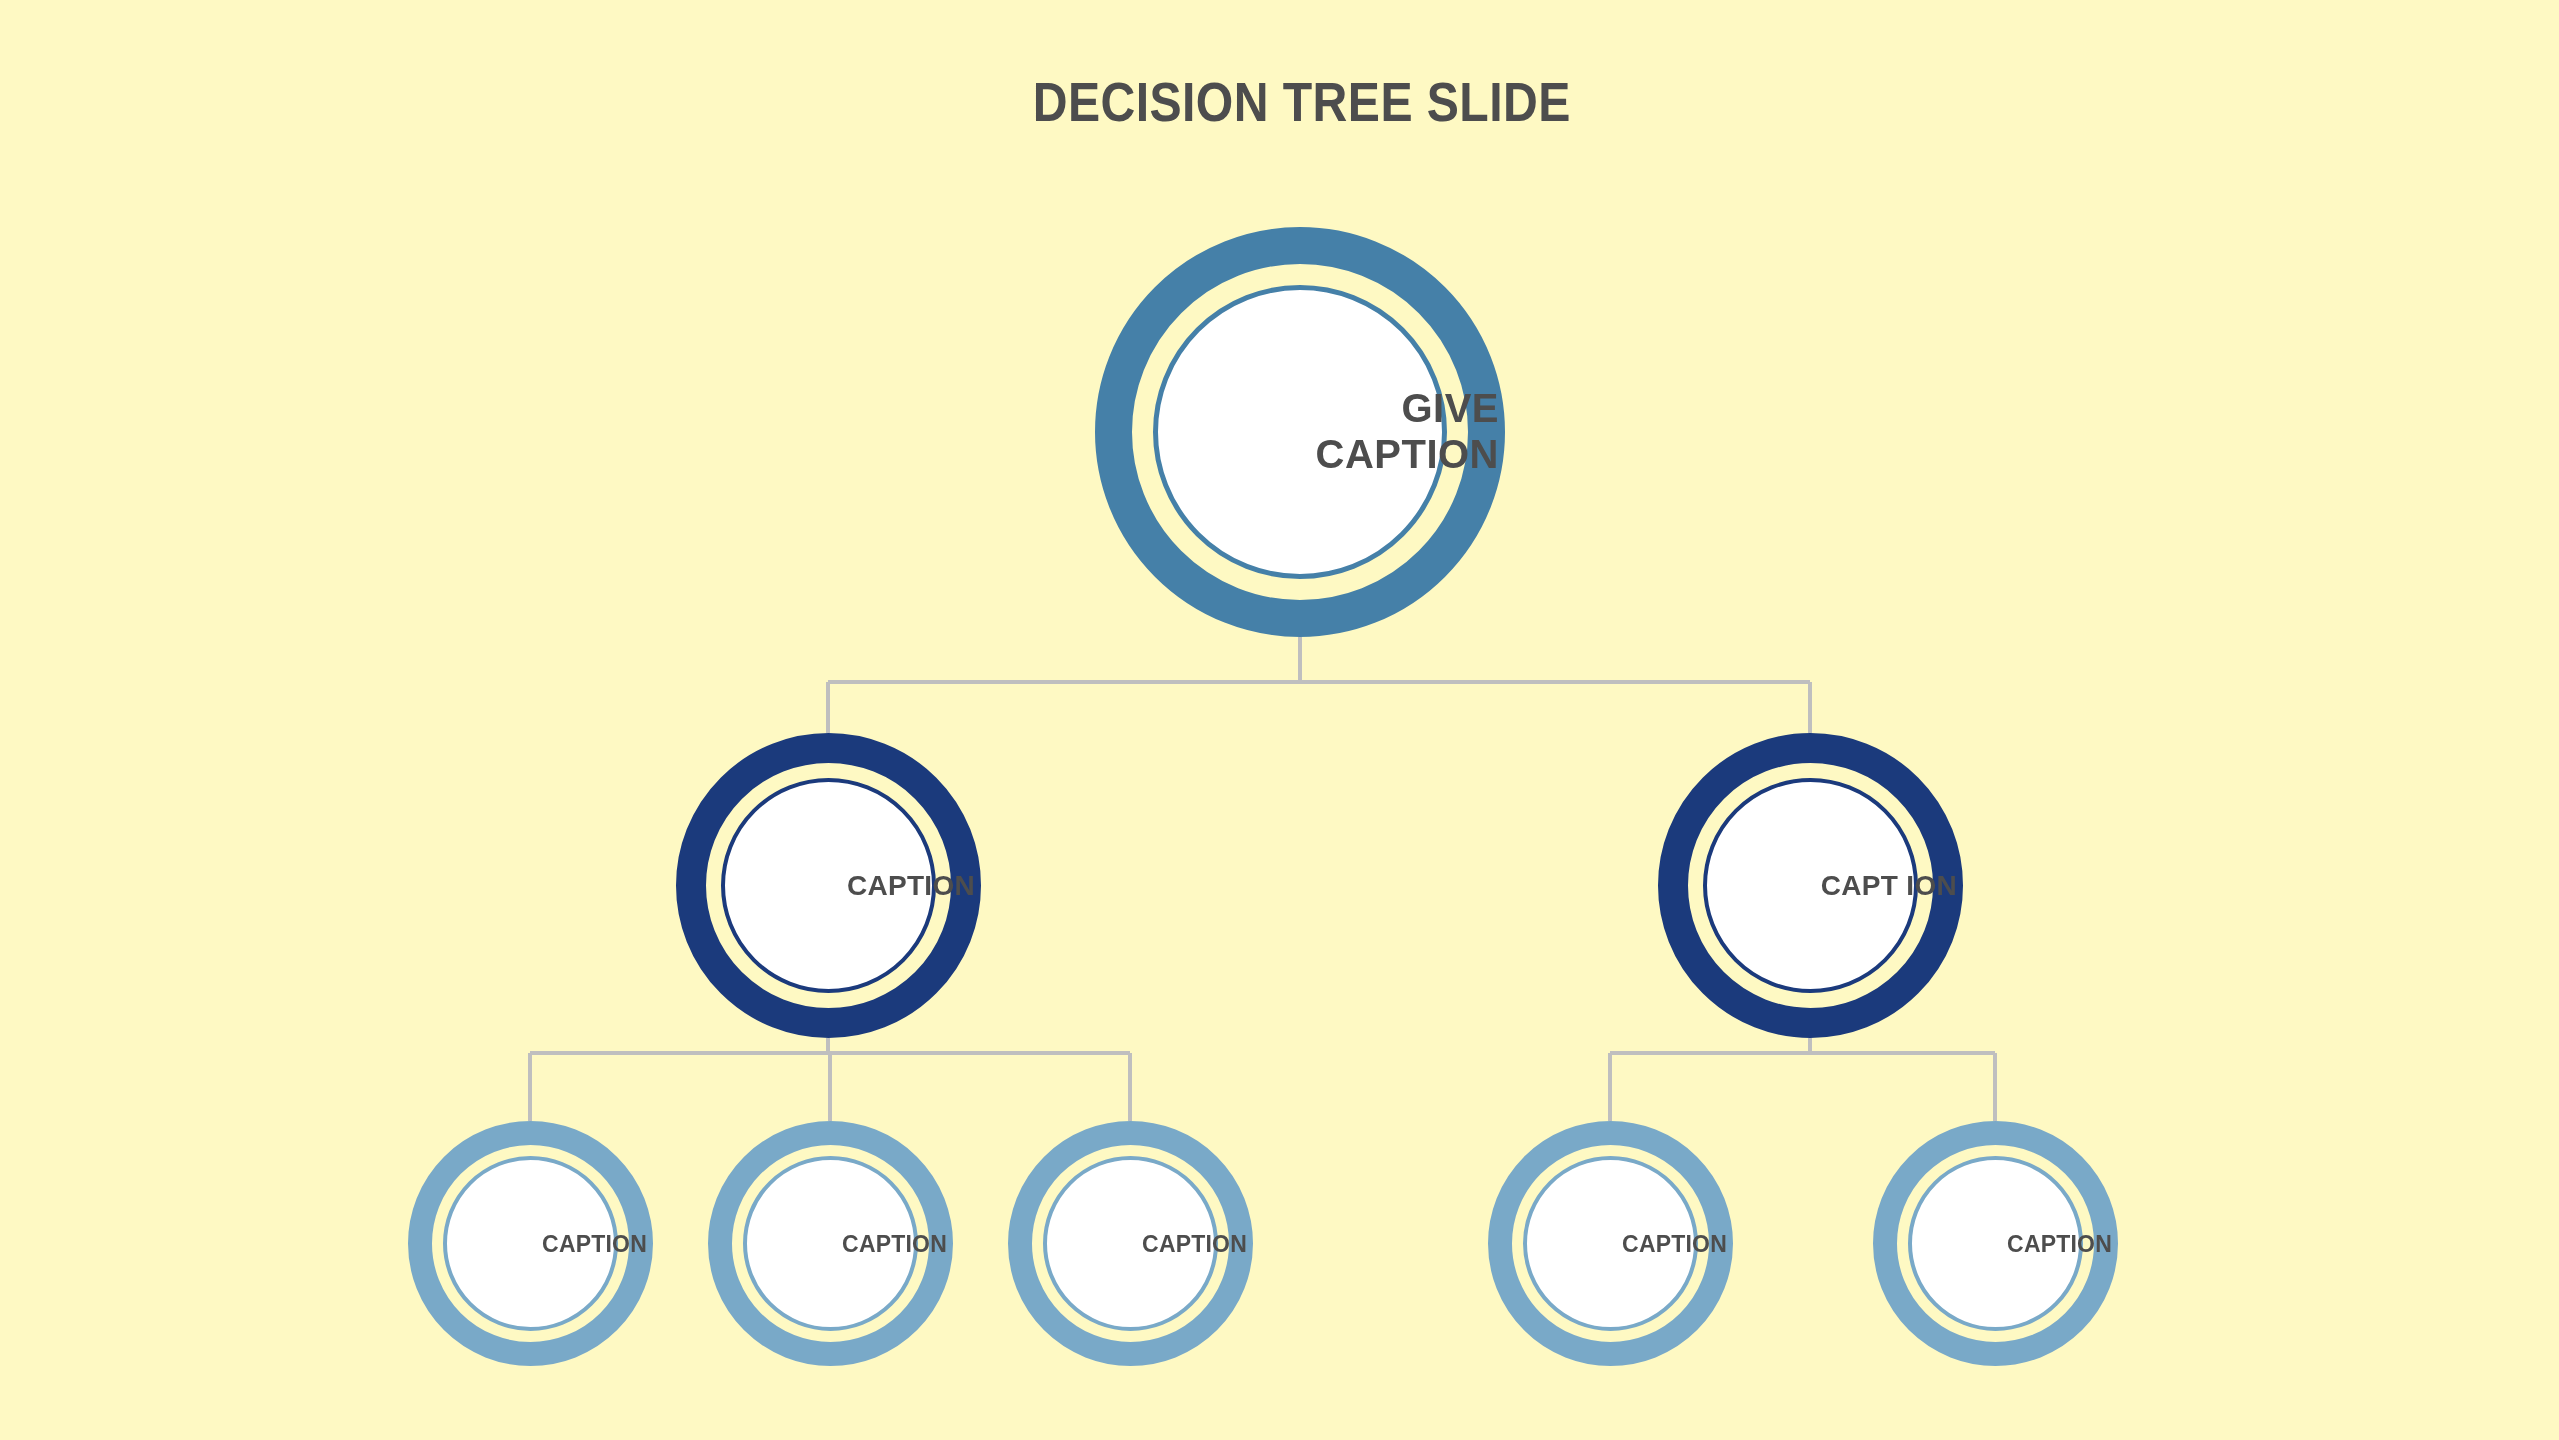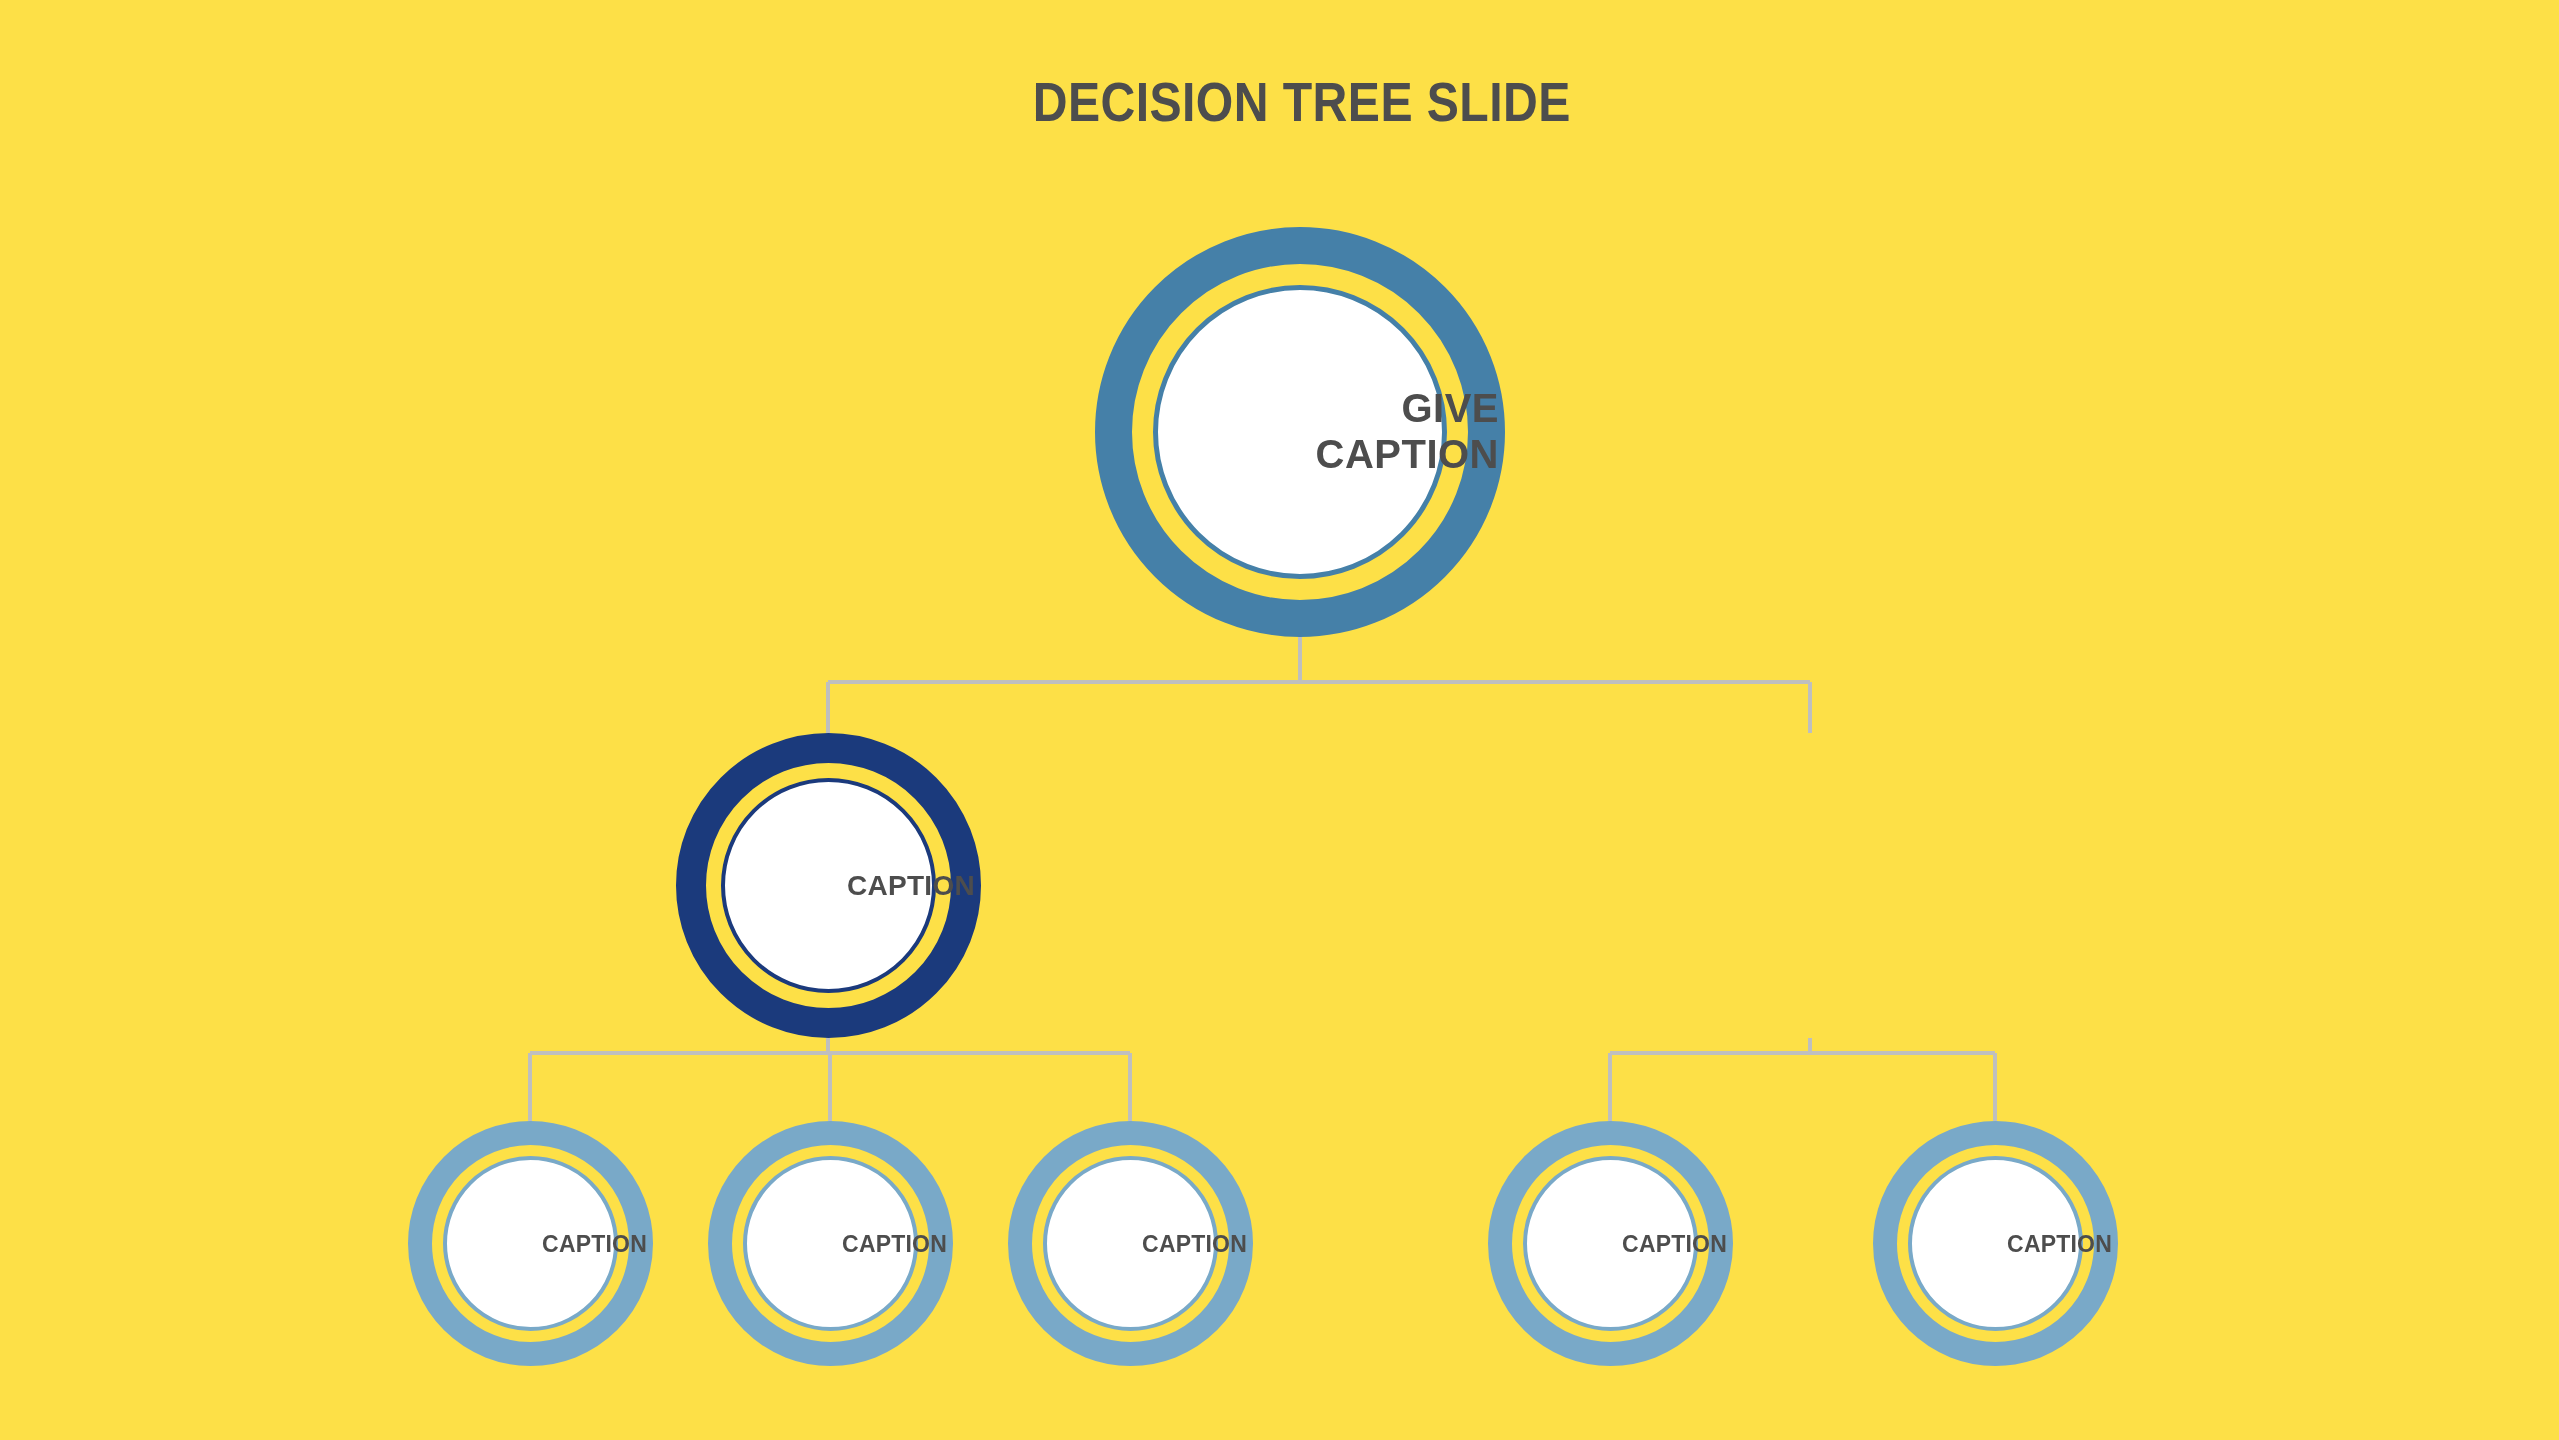--- a/index.html
+++ b/index.html
@@ -8,21 +8,21 @@
     padding: 0;
     background: #ffffff;
   }
   body {
     font-family: "Liberation Sans", sans-serif;
   }
   #slide {
     position: relative;
     width: 2559px;
     height: 1440px;
-    background: #fde047;
+    background: #fef9c3;
     overflow: hidden;
   }
   #tree-svg {
     position: absolute;
     top: 0;
     left: 0;
     width: 2559px;
     height: 1440px;
   }
   .slide-title {
@@ -171,20 +171,25 @@
     <div class="node-label">GIVE
 CAPTION</div>
   </div>
 
   <div class="node node-l2 node-l2-a">
     <div class="ring-outer"></div>
     <div class="ring-inner"></div>
     <div class="node-label">CAPTION</div>
   </div>
 
+  <div class="node node-l2 node-l2-b">
+    <div class="ring-outer"></div>
+    <div class="ring-inner"></div>
+    <div class="node-label">CAPT ION</div>
+  </div>
 
   <div class="node node-leaf leaf-0">
     <div class="ring-outer"></div>
     <div class="ring-inner"></div>
     <div class="node-label">CAPTION</div>
   </div>
 
   <div class="node node-leaf leaf-1">
     <div class="ring-outer"></div>
     <div class="ring-inner"></div>

